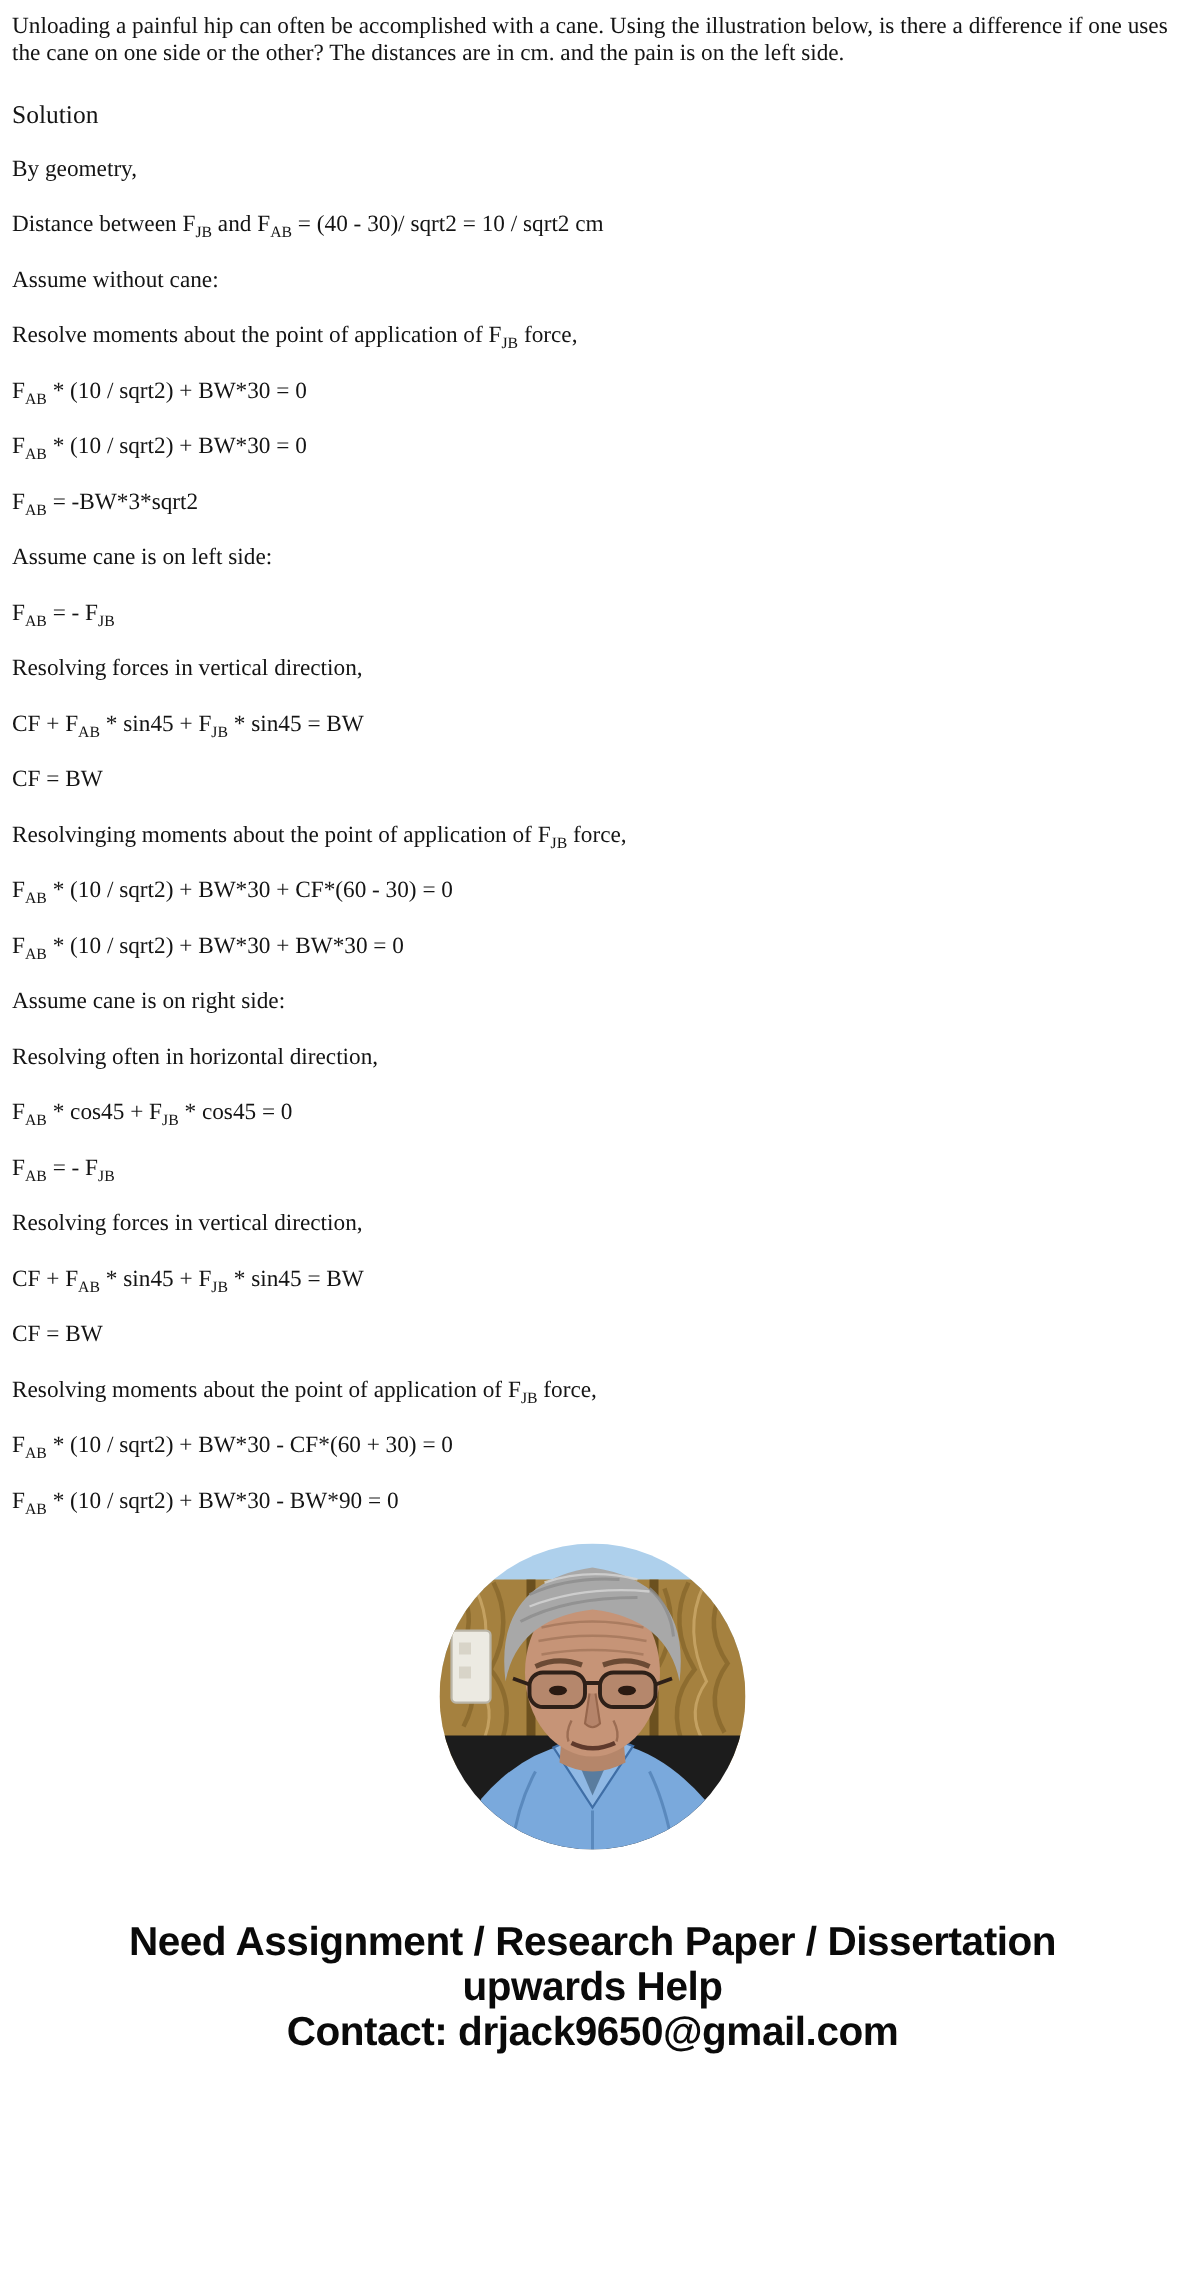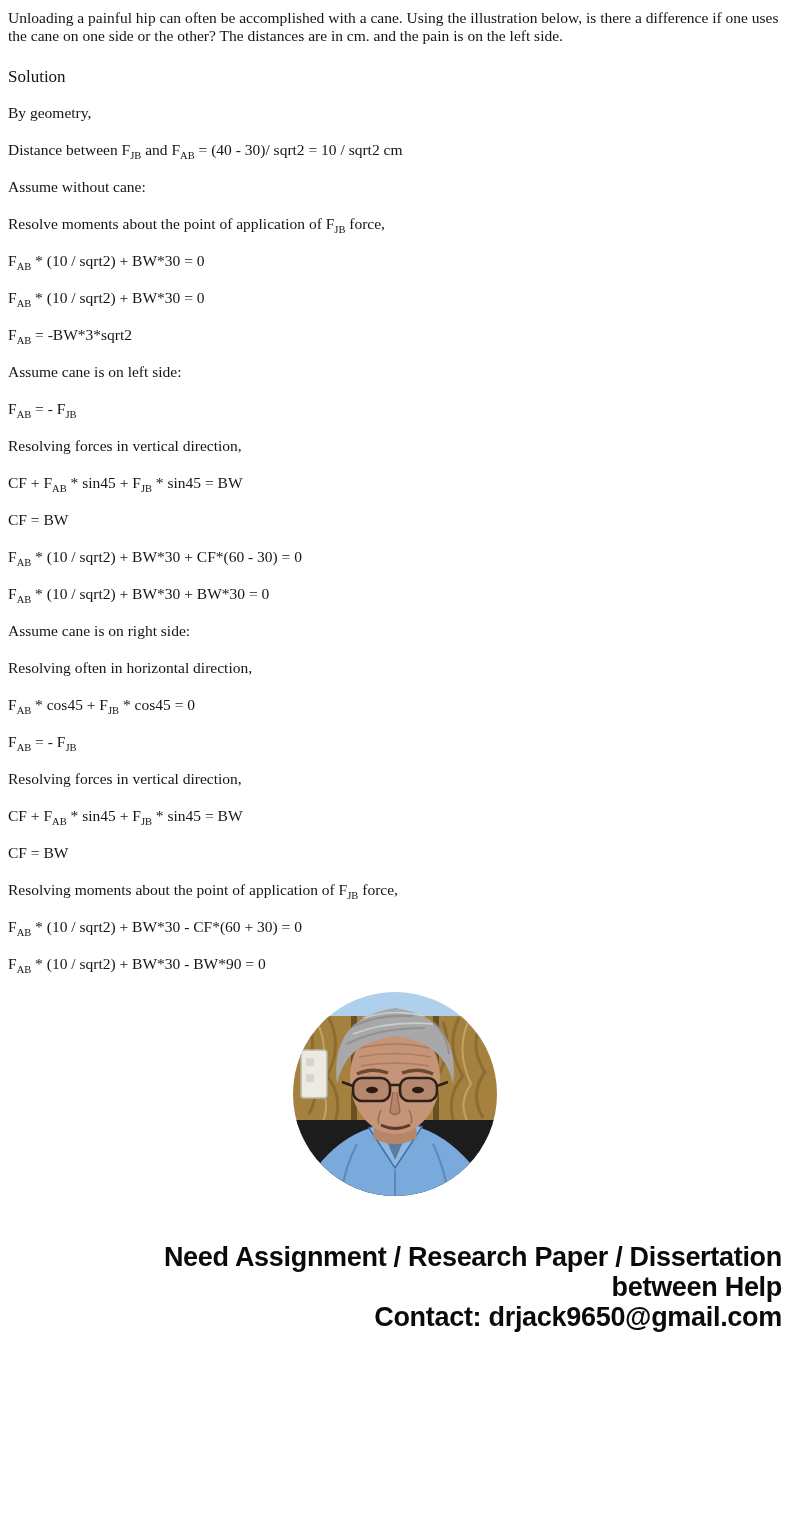--- a/index.html
+++ b/index.html
@@ -35,21 +35,21 @@
     vertical-align: -4px;
   }
   .photo-wrap {
     margin: 12px 0 0 0;
     text-align: center;
     height: 204px;
   }
   .photo-wrap svg { display: inline-block; }
   .footer {
     margin-top: 46px;
-    text-align: right;
+    text-align: center;
     font-family: "Liberation Sans", sans-serif;
     font-weight: 700;
     font-size: 27px;
     line-height: 30px;
     color: #0a0a0a;
     letter-spacing: -0.3px;
   }
 </style>
 </head>
 <body>
@@ -66,20 +66,21 @@
       <p><span>Assume without cane:</span></p>
       <p><span>Resolve moments about the point of application of F</span><sub>JB</sub><span> force,</span></p>
       <p><span>F</span><sub>AB</sub><span> * (10 / sqrt2) + BW*30 = 0</span></p>
       <p><span>F</span><sub>AB</sub><span> * (10 / sqrt2) + BW*30 = 0</span></p>
       <p><span>F</span><sub>AB</sub><span> = -BW*3*sqrt2</span></p>
       <p><span>Assume cane is on left side:</span></p>
       <p><span>F</span><sub>AB</sub><span> = - F</span><sub>JB</sub></p>
       <p><span>Resolving forces in vertical direction,</span></p>
       <p><span>CF + F</span><sub>AB</sub><span> * sin45 + F</span><sub>JB</sub><span> * sin45 = BW</span></p>
       <p><span>CF = BW</span></p>
+      <p><span>Resolvinging moments about the point of application of F</span><sub>JB</sub><span> force,</span></p>
       <p><span>F</span><sub>AB</sub><span> * (10 / sqrt2) + BW*30 + CF*(60 - 30) = 0</span></p>
       <p><span>F</span><sub>AB</sub><span> * (10 / sqrt2) + BW*30 + BW*30 = 0</span></p>
       <p><span>Assume cane is on right side:</span></p>
       <p><span>Resolving often in horizontal direction,</span></p>
       <p><span>F</span><sub>AB</sub><span> * cos45 + F</span><sub>JB</sub><span> * cos45 = 0</span></p>
       <p><span>F</span><sub>AB</sub><span> = - F</span><sub>JB</sub></p>
       <p><span>Resolving forces in vertical direction,</span></p>
       <p><span>CF + F</span><sub>AB</sub><span> * sin45 + F</span><sub>JB</sub><span> * sin45 = BW</span></p>
       <p><span>CF = BW</span></p>
       <p><span>Resolving moments about the point of application of F</span><sub>JB</sub><span> force,</span></p>
@@ -167,17 +168,17 @@
 
         <path d="M88,118 Q84,126 86,132" stroke="#8a5d45" stroke-width="1.6" fill="none" opacity="0.7"></path>
         <path d="M116,118 Q120,126 118,132" stroke="#8a5d45" stroke-width="1.6" fill="none" opacity="0.7"></path>
         <path d="M88,133 Q102,140 117,133" stroke="#5f3a2c" stroke-width="3" fill="none"></path>
       </g>
     </svg>
   </div>
 
   <div class="footer">
     <div>Need Assignment / Research Paper / Dissertation</div>
-    <div>between Help</div>
+    <div>upwards Help</div>
     <div>Contact: drjack9650@gmail.com</div>
   </div>
 
 </div>
 
 </body></html>

